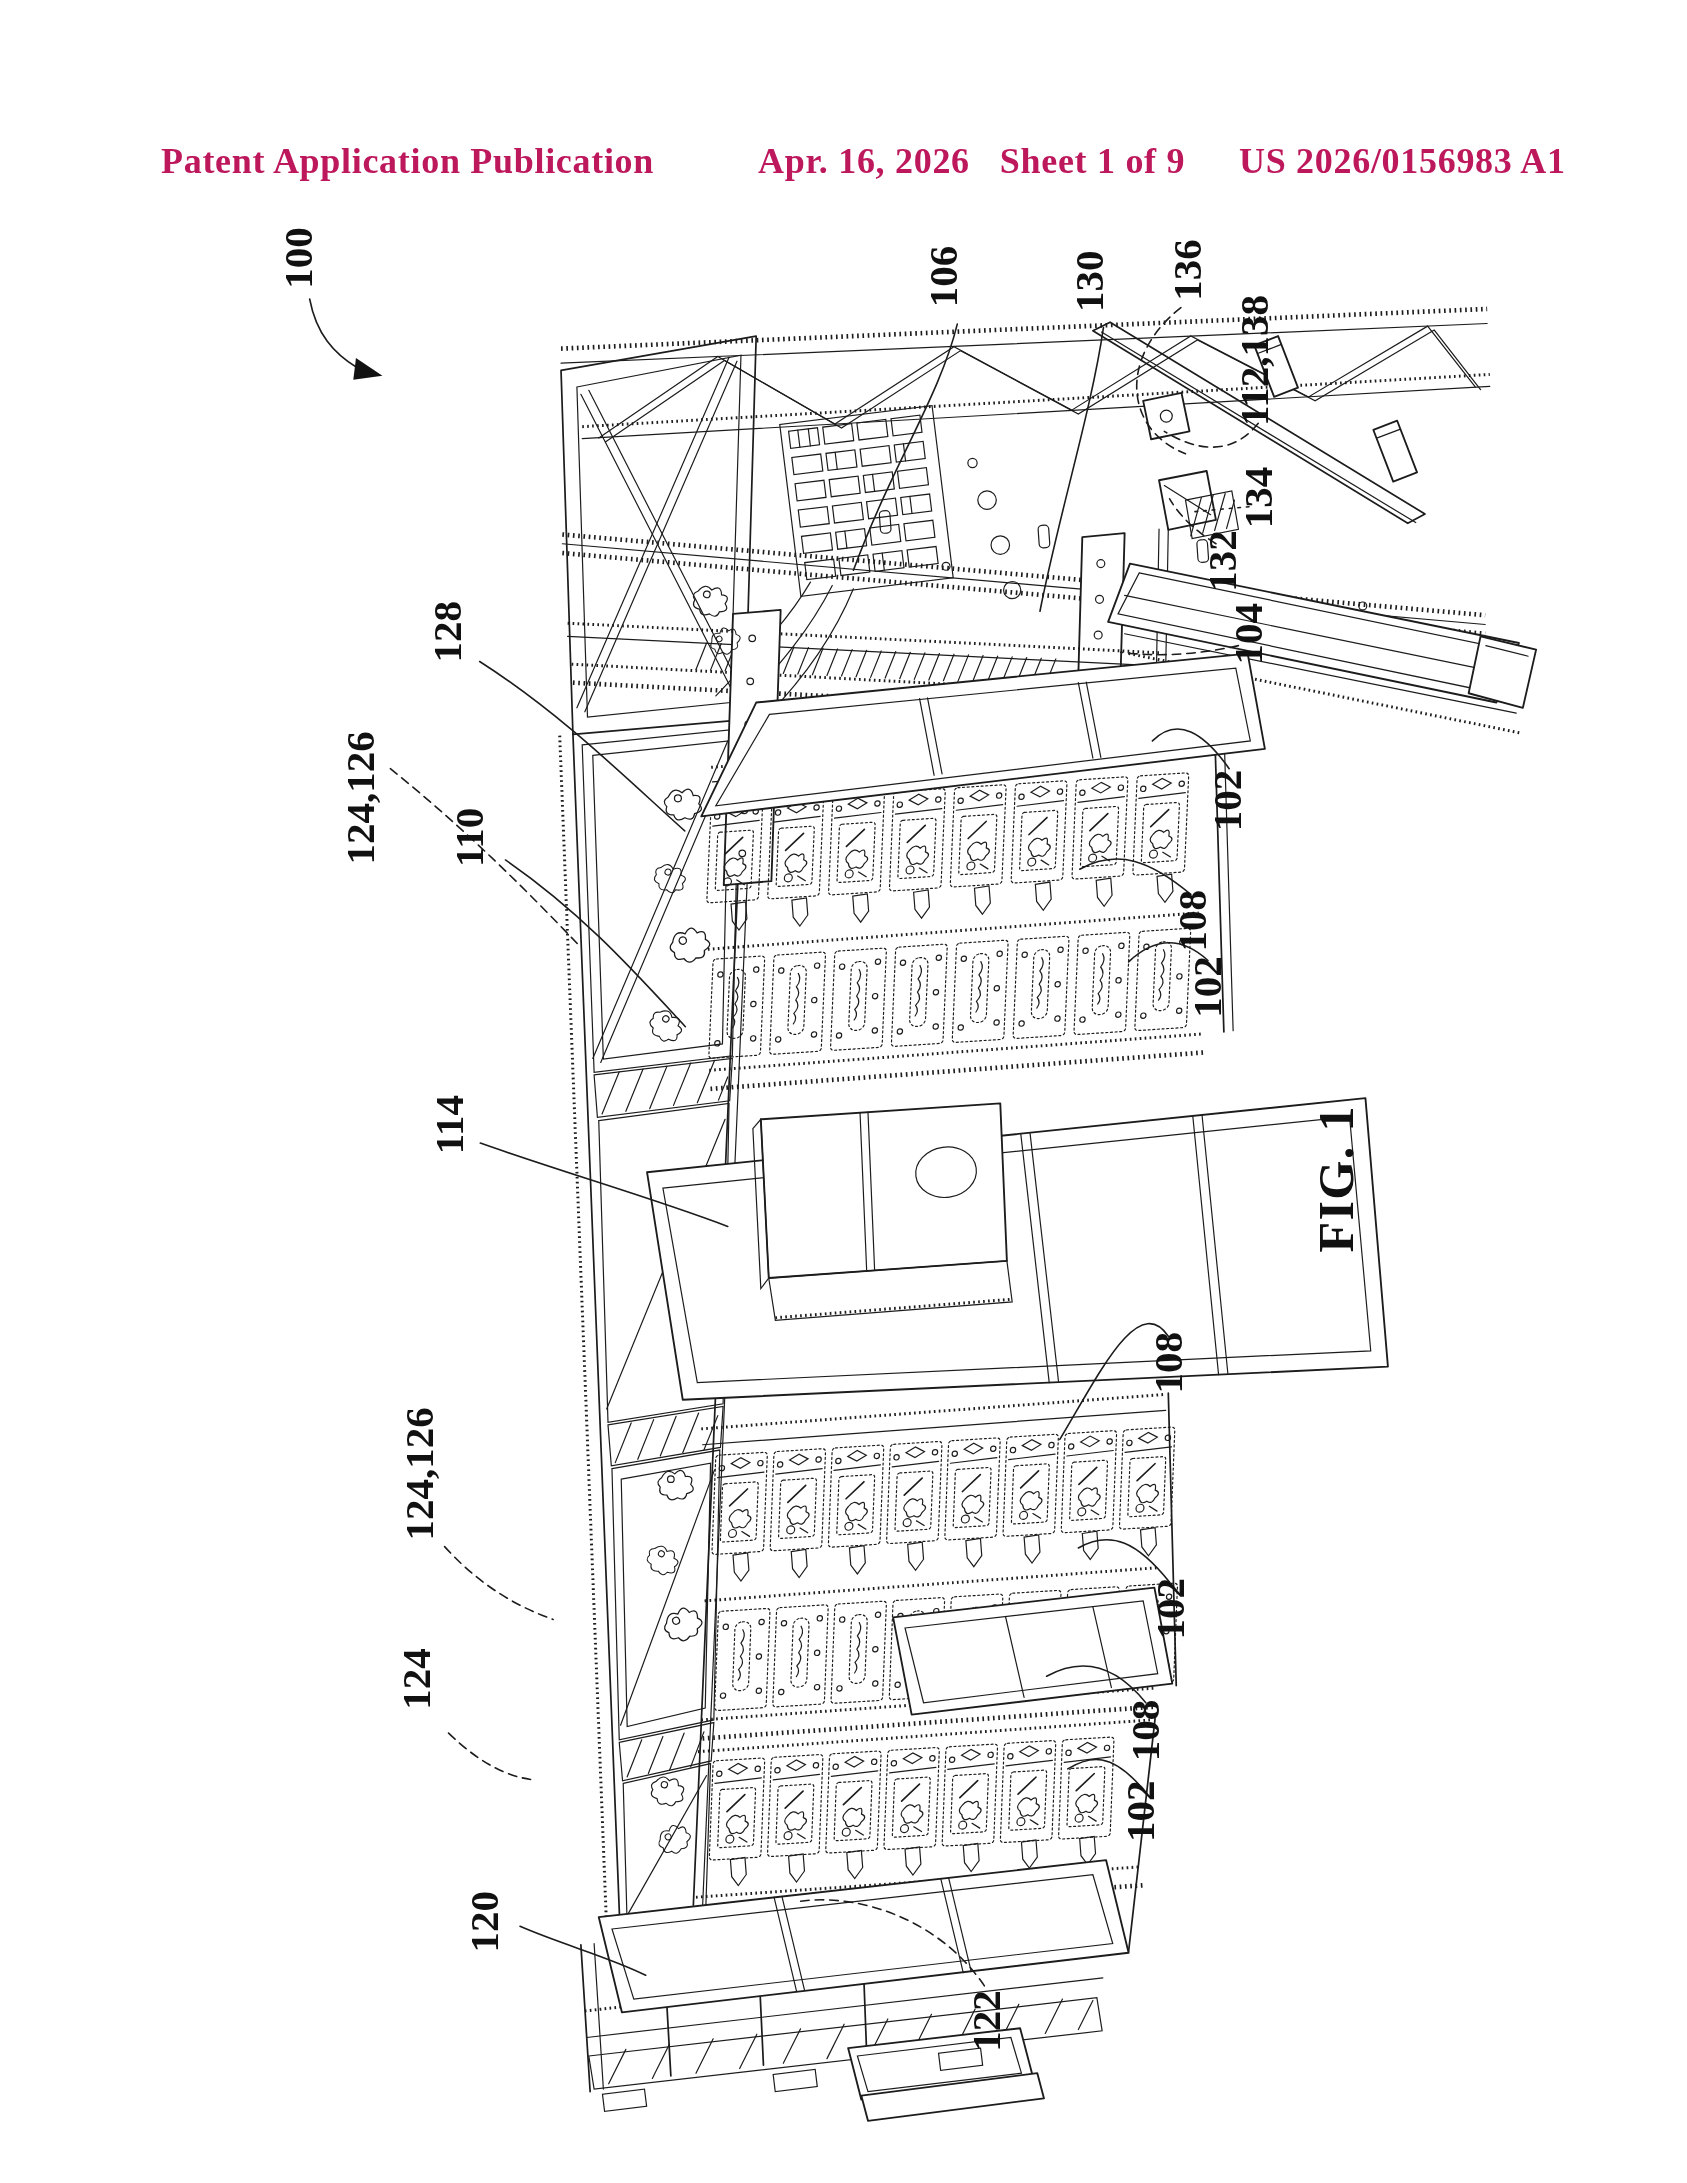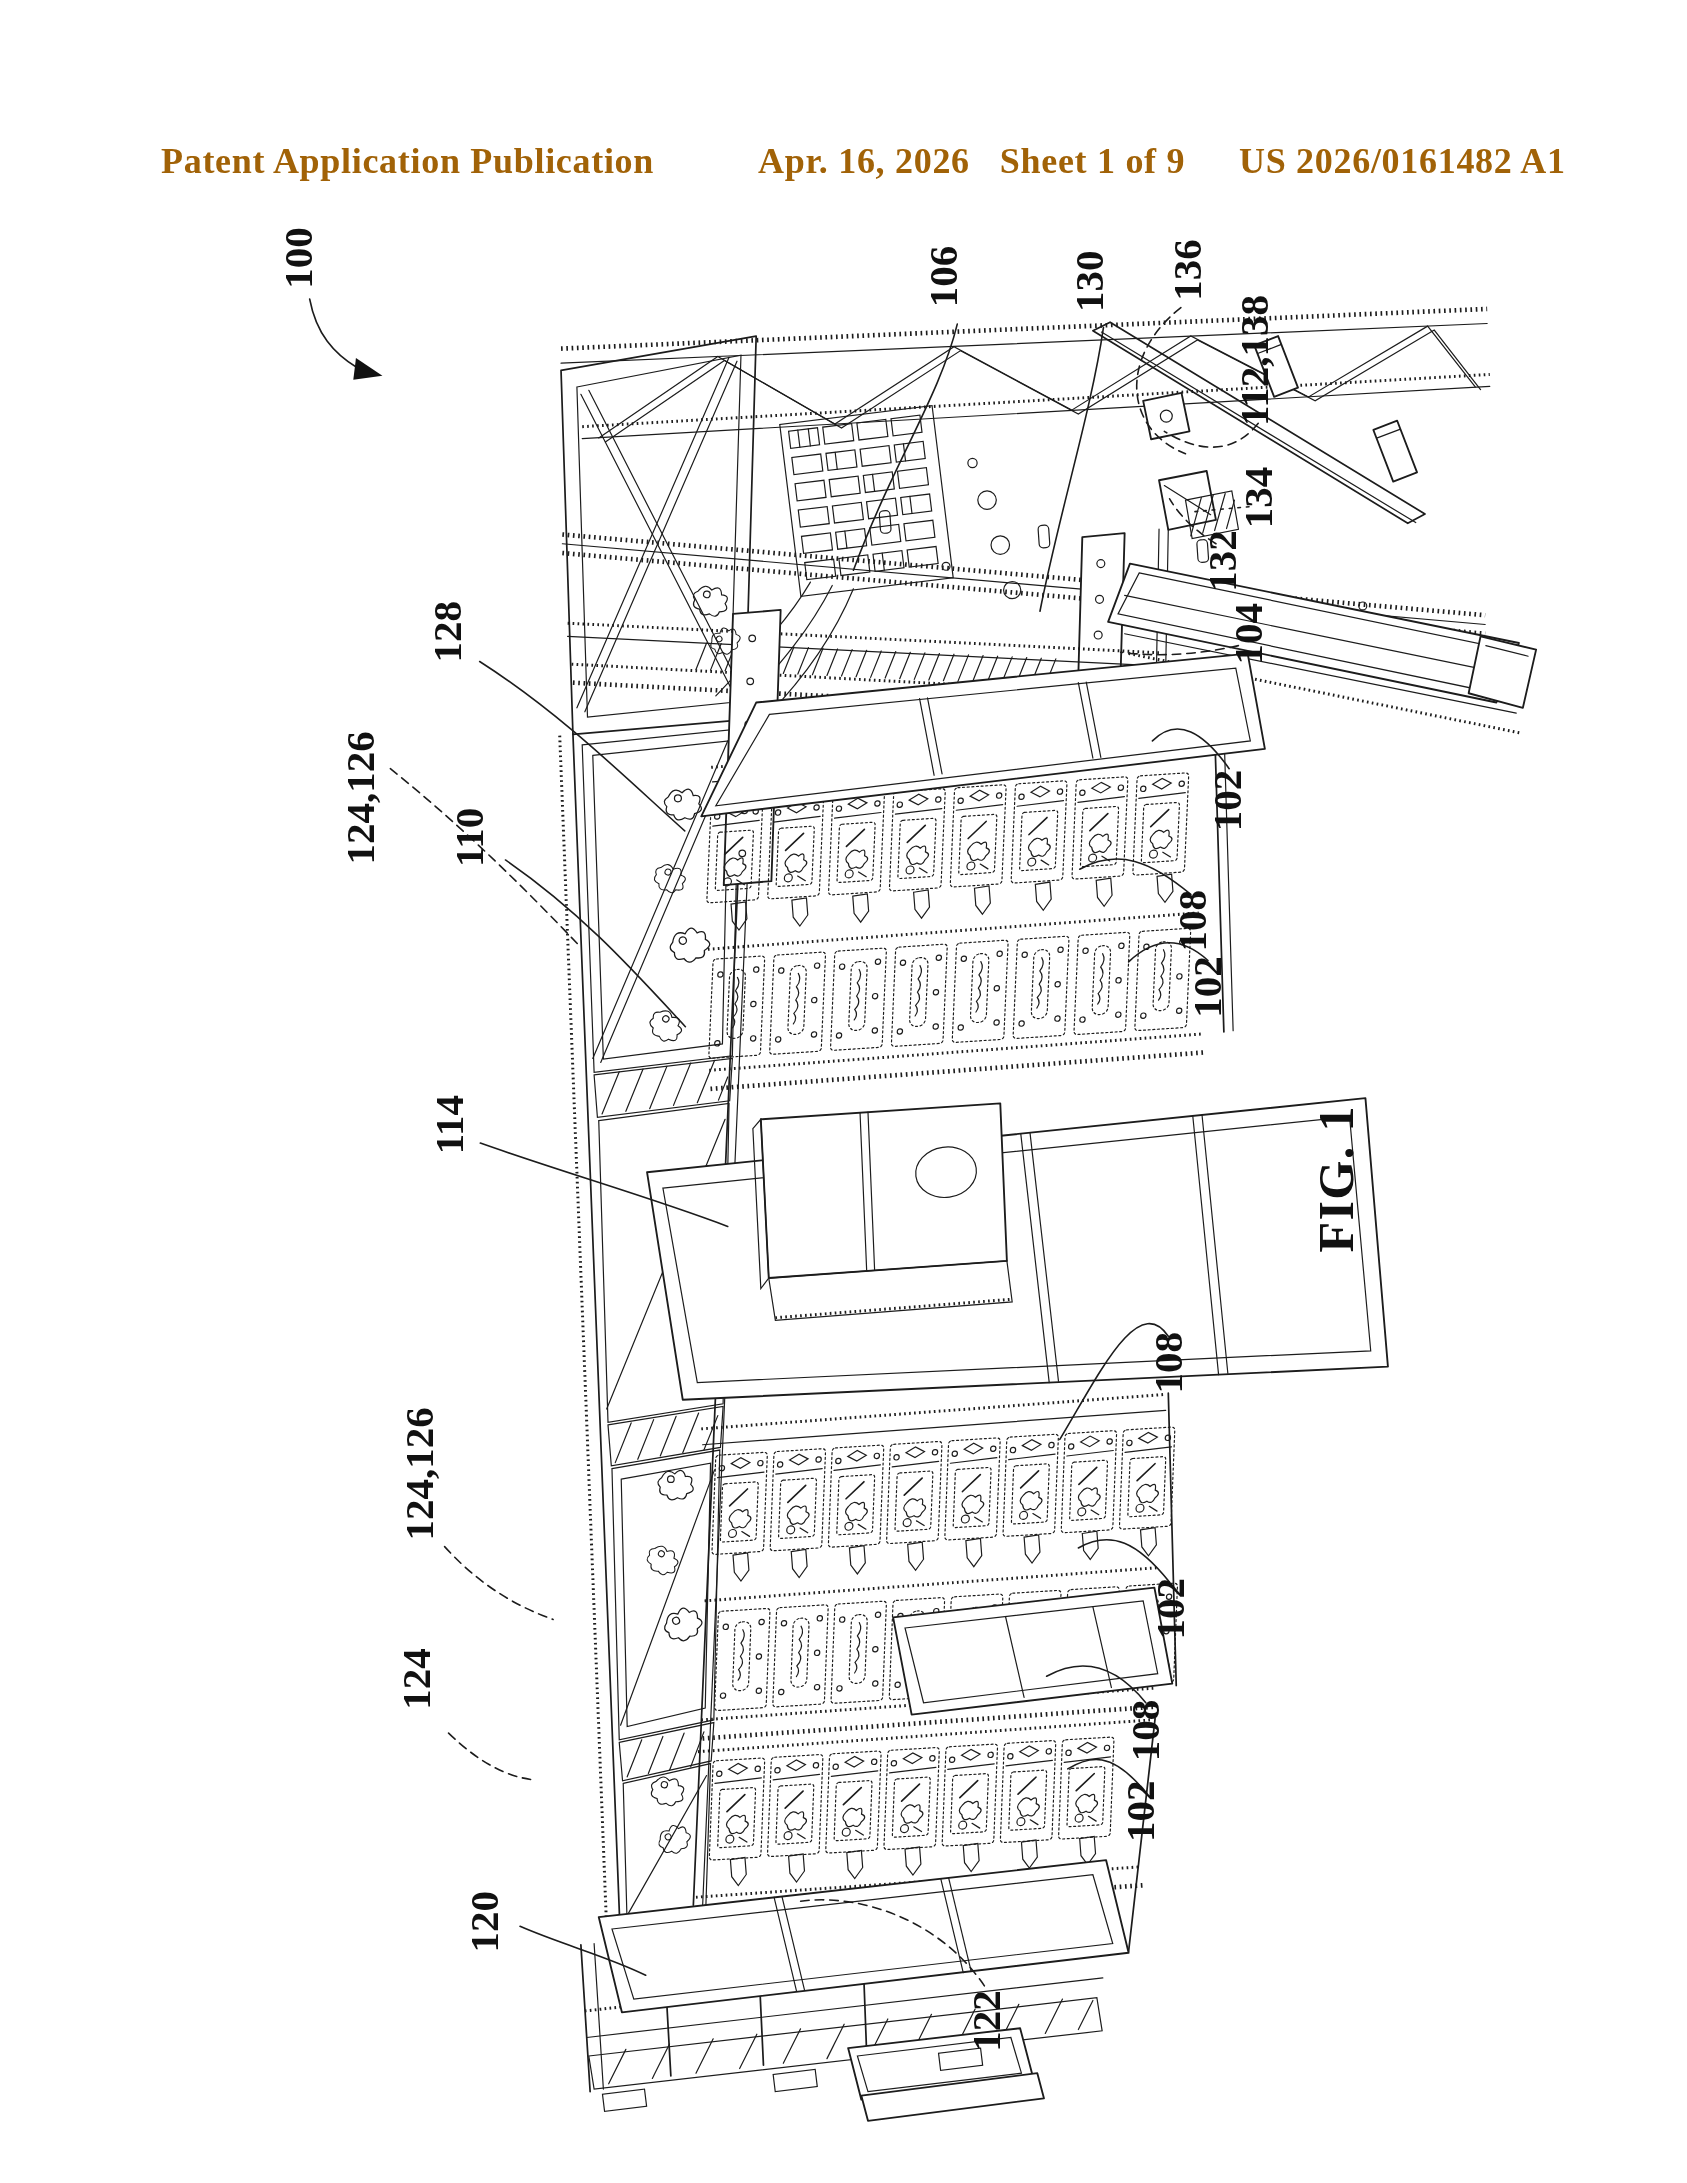--- a/index.html
+++ b/index.html
@@ -1,18 +1,18 @@
 <!DOCTYPE html>
 <html style="font-size:10.6px"><head>
 <meta charset="utf-8">
 <style>
   html,body{margin:0;padding:0;background:#e8e8e8;}
   #sheet{position:relative;width:1687px;height:2183px;background:#ffffff;overflow:hidden;
          font-family:"Liberation Serif", serif;}
-  .hdr{position:absolute;top:140px;font-size:36px;font-weight:bold;color:#a16207;
+  .hdr{position:absolute;top:140px;font-size:36px;font-weight:bold;color:#be185d;
        letter-spacing:0.7px;white-space:pre;}
   #hdr-left{left:161px;}
   #hdr-center{left:746px;margin-left:12px;}
   #hdr-right{left:1239px;}
   #fig-svg{position:absolute;left:0;top:0;}
   
   .ln{fill:none;stroke:#1c1c1c;stroke-width:2.6;stroke-linecap:round;stroke-linejoin:round;}
   .tn{fill:none;stroke:#1c1c1c;stroke-width:1.8;stroke-linecap:round;}
   .hv{fill:none;stroke:#1c1c1c;stroke-width:7;stroke-dasharray:2.5 5.5;}
   .d5{fill:none;stroke:#1c1c1c;stroke-width:4.5;stroke-dasharray:2.5 5;}
@@ -22,21 +22,21 @@
   .ldo{fill:none;stroke:#1c1c1c;stroke-width:2.4;stroke-dasharray:4 9;stroke-linecap:round;}
   .num{font-family:"Liberation Serif",serif;font-size:62px;font-weight:bold;fill:#111;}
   .fig{font-family:"Liberation Serif",serif;font-size:76px;font-weight:bold;fill:#111;letter-spacing:2px;}
 </style>
 </head>
 <body>
 
 <div id="sheet">
   <div class="hdr" id="hdr-left">Patent Application Publication</div>
   <div class="hdr" id="hdr-center"><span>Apr. 16, 2026</span><span style="margin-left:30px">Sheet 1 of 9</span></div>
-  <div class="hdr" id="hdr-right">US 2026/0161482 A1</div>
+  <div class="hdr" id="hdr-right">US 2026/0156983 A1</div>
 
   <svg id="fig-svg" width="1687" height="2183" viewBox="0 0 2550 3300">
     <defs>
 
       <g id="modx">
         <rect class="tn" x="0" y="0" width="78" height="150" rx="5" stroke-dasharray="3 4"></rect>
         <line class="tn" x1="4" y1="34" x2="74" y2="30"></line>
         <path class="tn" d="M24 14 l14 -8 l14 8 l-14 8 Z"></path>
         <circle class="tn" cx="10" cy="20" r="4"></circle>
           <circle class="tn" cx="68" cy="16" r="4"></circle>

